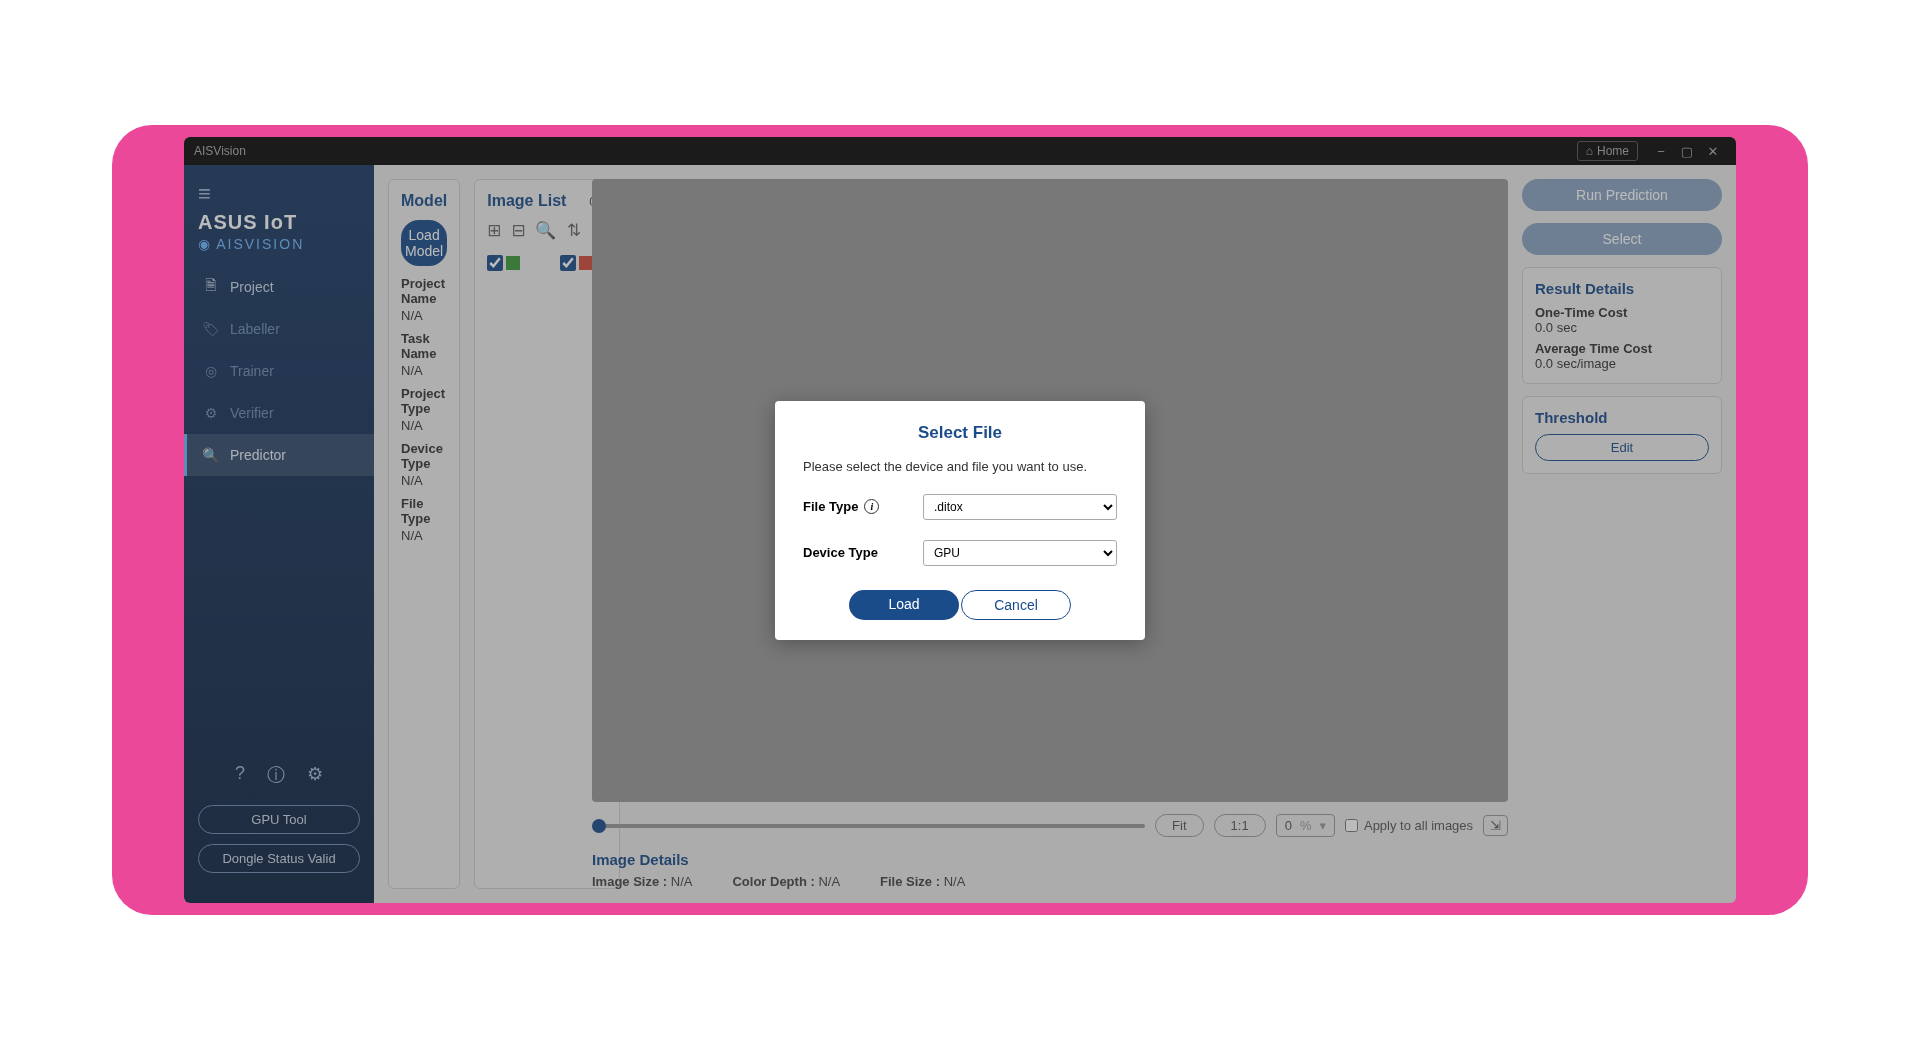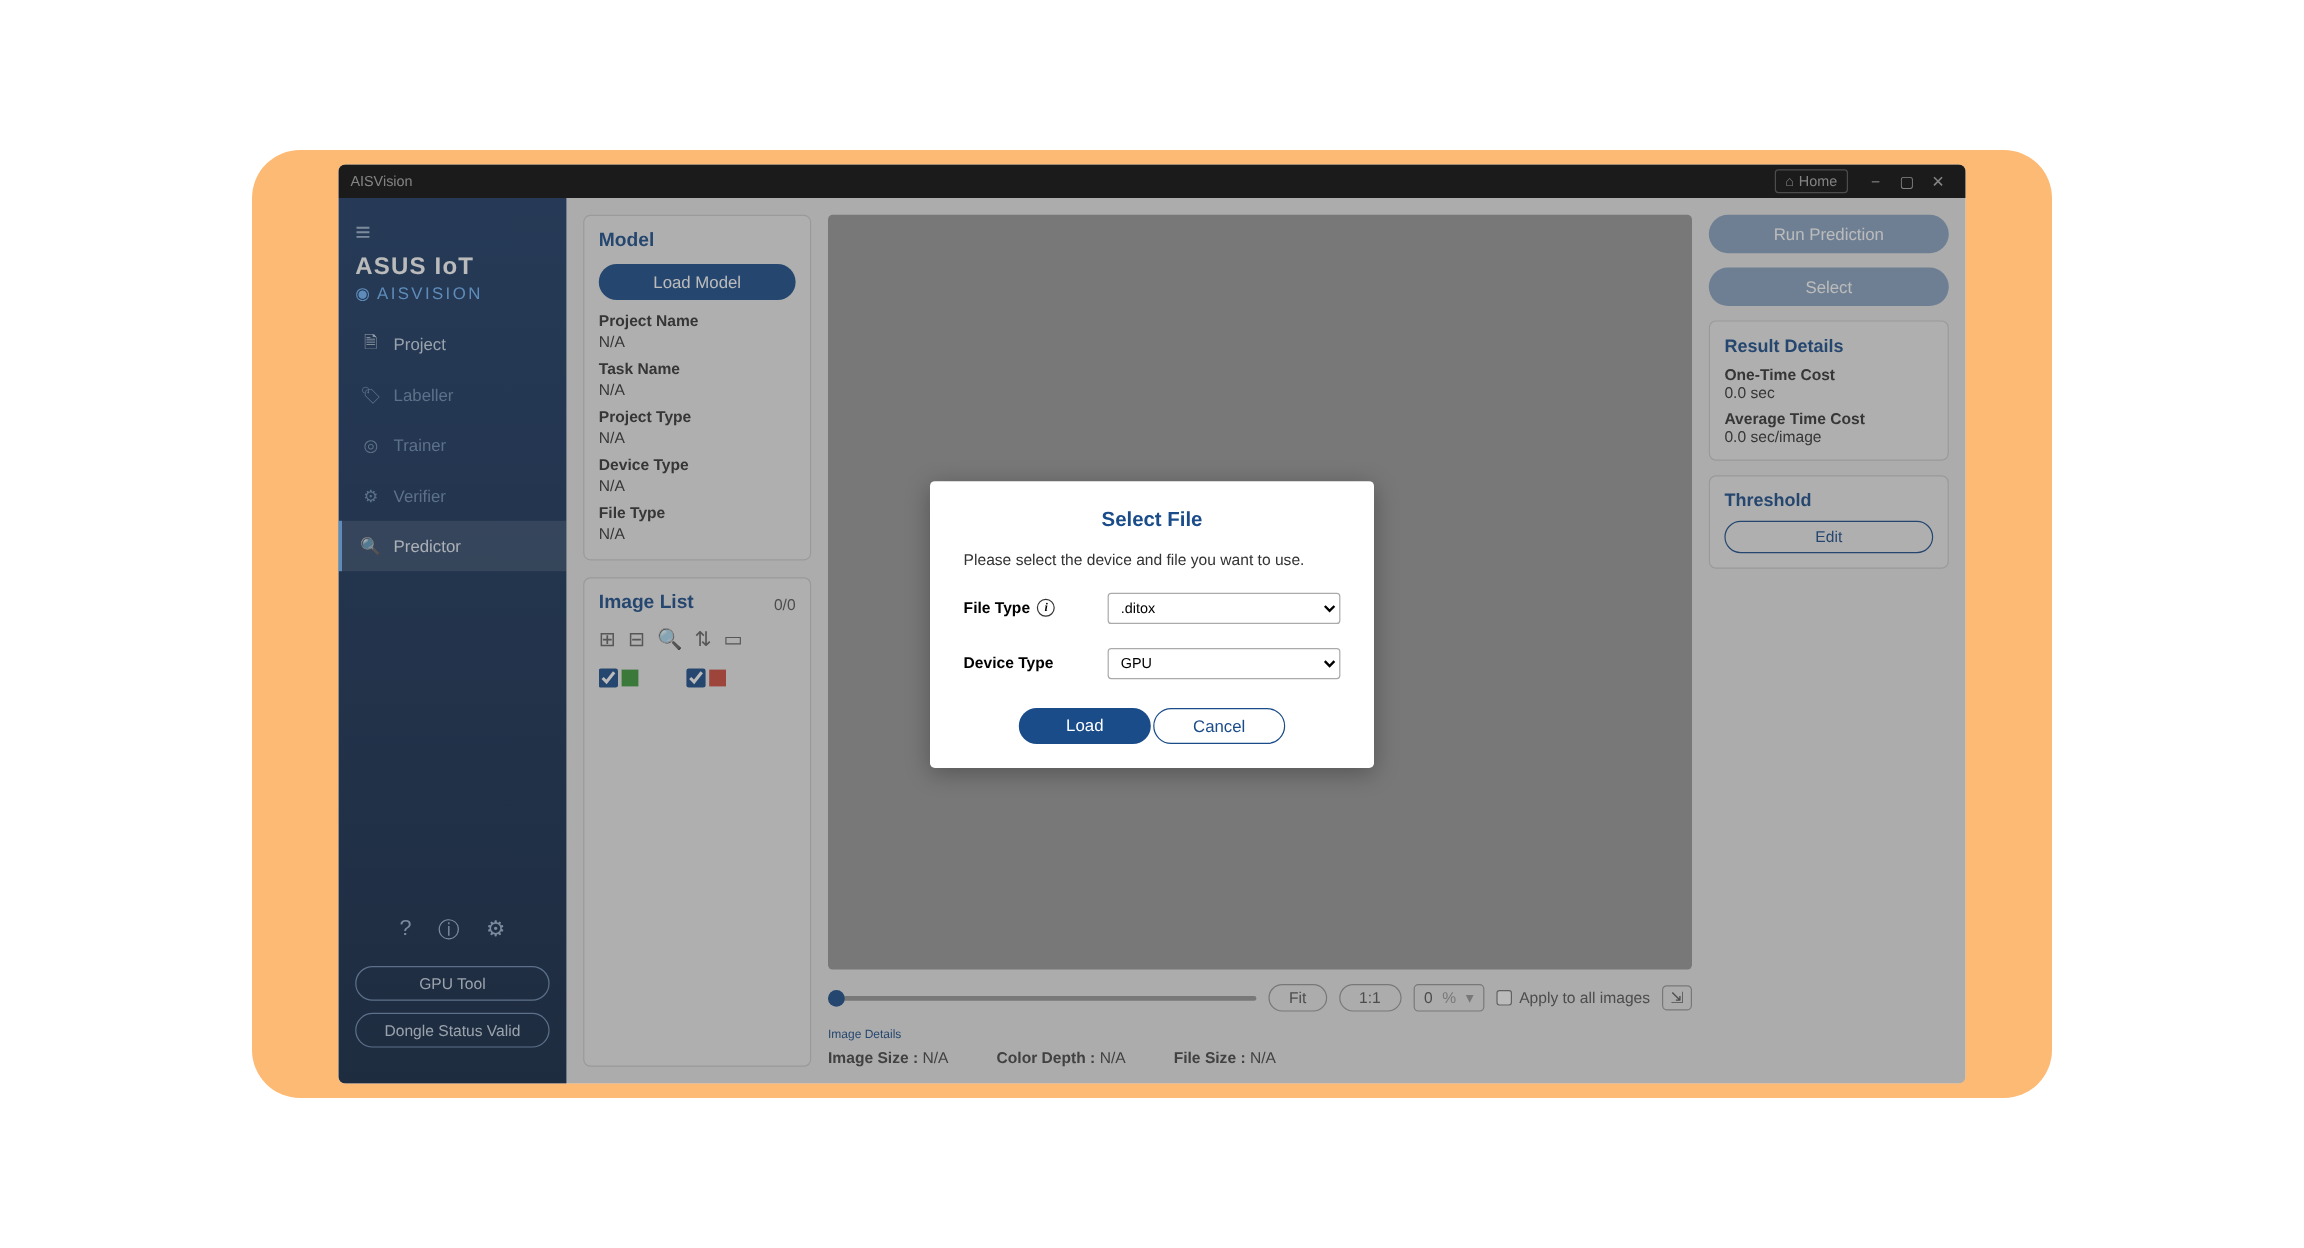--- a/index.html
+++ b/index.html
@@ -1,17 +1,17 @@
 <!DOCTYPE html>
 <html><head>
 <meta charset="utf-8">
 <style>
 * { margin:0; padding:0; box-sizing:border-box; font-family:Arial,Helvetica,sans-serif; }
 body { background:#fff; display:flex; align-items:center; justify-content:center; height:100vh; }
-.device-frame { width:1500px; height:790px; background:#fdba74; border-radius:40px; padding:12px 72px; position:relative; overflow:hidden; }
+.device-frame { width:1696px; height:790px; background:#ec4899; border-radius:40px; padding:12px 72px; position:relative; overflow:hidden; }
 .screen { width:100%; height:100%; background:#e8e8e8; border-radius:6px; overflow:hidden; display:flex; flex-direction:column; position:relative; }
 .titlebar { height:28px; background:#0a0a0a; color:#aaa; display:flex; align-items:center; font-size:12px; padding:0 10px; }
 .titlebar .spacer { flex:1; }
 .titlebar .home-btn { border:1px solid #555; border-radius:3px; padding:2px 8px; color:#aaa; display:flex; align-items:center; gap:4px; margin-right:10px; cursor:pointer; }
 .titlebar .winctl { width:26px; text-align:center; color:#aaa; cursor:pointer; font-size:13px; }
 
 .app-body { flex:1; display:flex; min-height:0; }
 .sidebar { width:190px; background:linear-gradient(180deg,#1b3a66 0%,#0f2442 100%); color:#cdd9e8; display:flex; flex-direction:column; padding:10px 0; }
 .sidebar .logo-area { padding:6px 14px 14px; }
 .sidebar .hamburger { color:#9fb4d1; font-size:22px; margin-bottom:4px; cursor:pointer; }
@@ -20,21 +20,21 @@
 .nav-item { display:flex; align-items:center; gap:10px; padding:12px 18px; font-size:14px; color:#6f8db3; cursor:pointer; }
 .nav-item.top { color:#cdd9e8; }
 .nav-item.active { background:rgba(255,255,255,.12); color:#e6eef9; border-left:3px solid #6fb7ff; padding-left:15px; }
 .nav-ico { width:18px; height:18px; display:inline-flex; align-items:center; justify-content:center; }
 .sidebar-footer { margin-top:auto; padding:10px 14px; text-align:center; }
 .footer-icons { display:flex; justify-content:center; gap:22px; margin-bottom:18px; color:#9fb4d1; font-size:18px; }
 .footer-icons span { cursor:pointer; }
 .pill-btn { border:1px solid #6f8db3; color:#cdd9e8; border-radius:18px; padding:6px 0; font-size:13px; margin-bottom:10px; cursor:pointer; }
 
 .main { flex:1; display:flex; gap:14px; padding:14px; min-width:0; }
-.col-left { width:190px; display:flex; flex-direction:column; gap:14px; }
+.col-left { width:190px; display:flex; flex-direction:row; gap:14px; }
 .panel { background:#ededed; border:1px solid #ccc; border-radius:6px; padding:12px; }
 .panel-title { color:#1a4c8a; font-weight:bold; font-size:16px; margin-bottom:10px; }
 .load-model { background:#1a4c8a; color:#fff; border-radius:18px; padding:7px 0; text-align:center; font-size:14px; cursor:pointer; margin-bottom:10px; }
 .kv { font-size:13px; color:#333; margin-bottom:2px; }
 .kv.label { font-weight:bold; margin-top:8px; }
 .imglist-hdr { display:flex; justify-content:space-between; align-items:center; }
 .img-tools { display:flex; gap:10px; margin-top:10px; color:#666; font-size:17px; }
 .img-tools span { cursor:pointer; }
 .chk-row { display:flex; gap:40px; margin-top:14px; }
 .chk { display:flex; align-items:center; gap:3px; }
@@ -44,21 +44,21 @@
 
 .col-center { flex:1; display:flex; flex-direction:column; min-width:0; }
 .canvas { flex:1; background:#999; border-radius:4px; }
 .zoom-row { display:flex; align-items:center; gap:10px; margin-top:12px; font-size:13px; color:#555; }
 .zoom-slider { flex:1; height:4px; background:#999; border-radius:2px; position:relative; }
 .zoom-slider::before { content:''; position:absolute; left:0; top:-5px; width:14px; height:14px; background:#1a4c8a; border-radius:50%; }
 .oval { border:1px solid #999; border-radius:14px; padding:3px 16px; cursor:pointer; }
 .zoom-val { border:1px solid #999; border-radius:4px; padding:3px 8px; display:flex; align-items:center; gap:8px; }
 .apply-all { display:flex; align-items:center; gap:6px; }
 .img-details { margin-top:14px; font-size:13px; }
-.img-details .hdr { color:#1a4c8a; font-weight:normal; font-size:10px; margin-bottom:6px; }
+.img-details .hdr { color:#1a4c8a; font-weight:bold; font-size:15px; margin-bottom:6px; }
 .img-details .row { display:flex; gap:40px; color:#444; }
 
 .col-right { width:200px; display:flex; flex-direction:column; gap:12px; }
 .big-btn { background:#8aa4c2; color:#fff; border-radius:18px; padding:8px 0; text-align:center; font-size:14px; cursor:pointer; }
 .panel-r { background:#ededed; border:1px solid #ccc; border-radius:6px; padding:12px; }
 .panel-r .t { color:#1a4c8a; font-weight:bold; font-size:15px; margin-bottom:8px; }
 .rd { font-size:13px; color:#333; }
 .rd .lbl { font-weight:bold; margin-top:6px; }
 .edit-btn { border:1px solid #1a4c8a; color:#1a4c8a; border-radius:16px; padding:5px 0; text-align:center; font-size:13px; margin-top:8px; cursor:pointer; }
 

